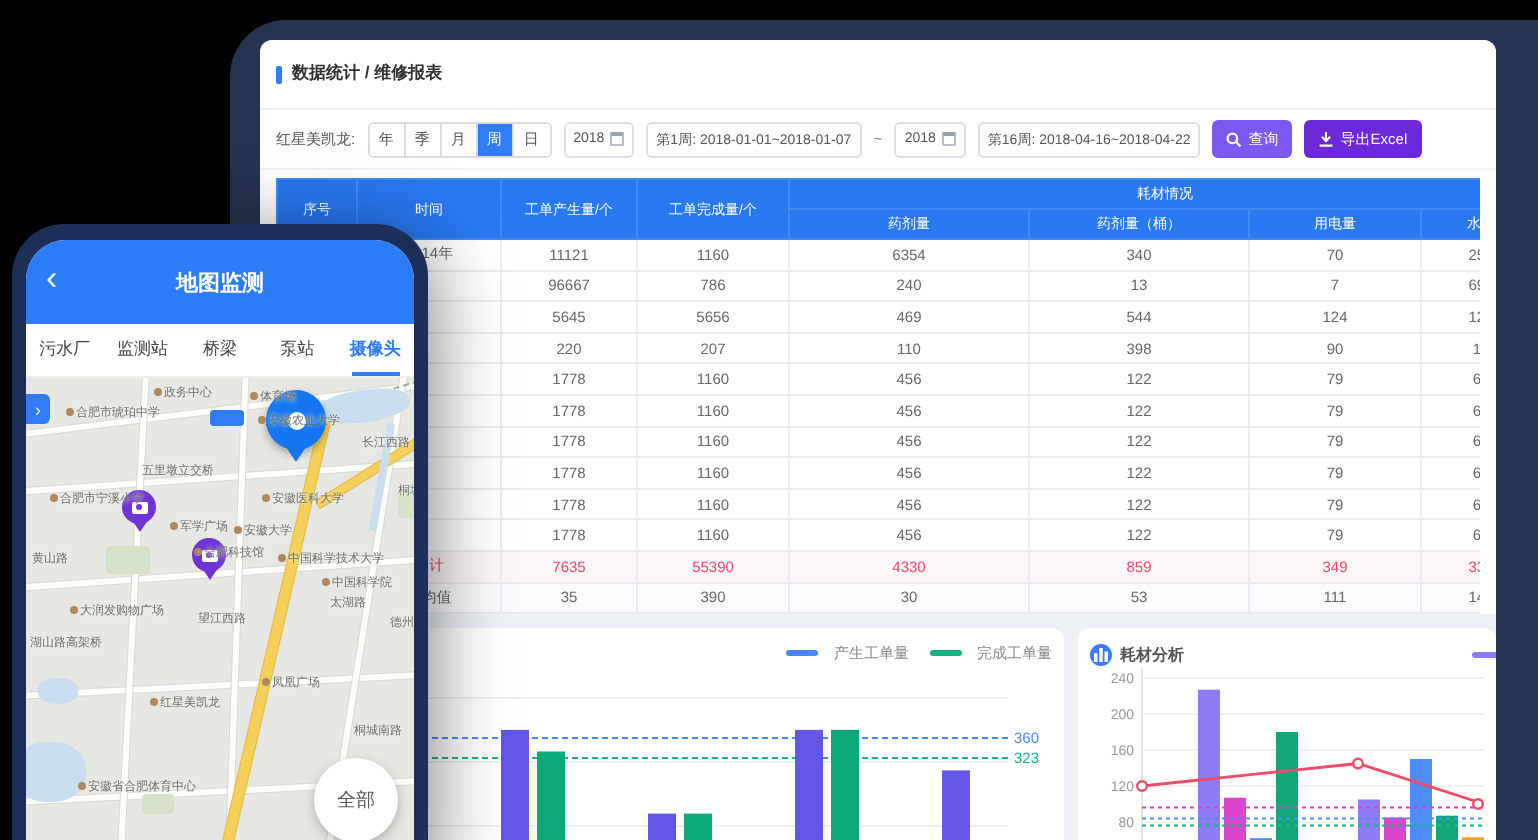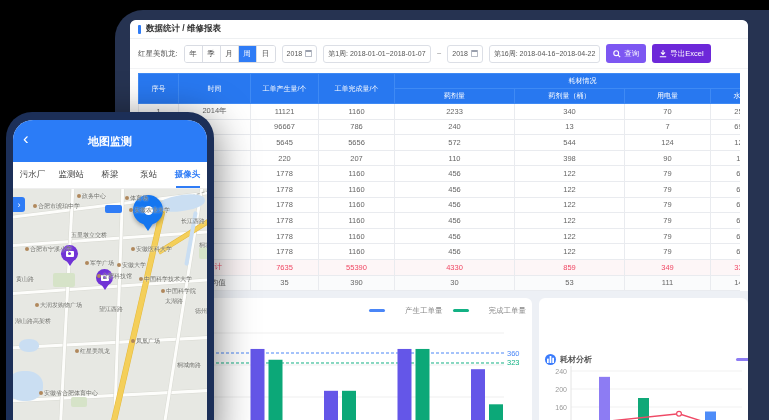--- a/index.html
+++ b/index.html
@@ -10,21 +10,21 @@
   
   .backdrop { position:absolute; left:115px; top:10px; right:-40px; bottom:-40px;
     background:#263351; border-radius:28px; }
 
   
   .dash { position:absolute; left:130px; top:20px; width:618px; height:520px;
     background:#edf0f5; border-radius:6px; overflow:hidden; }
   .card { background:#fff; }
   .main-card { border-radius:6px 6px 0 0; width:618px; }
 
-  .crumb-row { display:flex; align-items:center; height:19px; padding:0 8px;
+  .crumb-row { display:flex; align-items:center; height:35px; padding:0 8px;
     border-bottom:1px solid #eef0f2; }
   .crumb-bar { width:3px; height:9px; background:#2f7cf6; margin-right:5px; border-radius:1px; }
   .crumb-text { font-size:8.5px; font-weight:bold; color:#333; }
 
   .filter-row { display:flex; align-items:center; height:30px; padding:0 8px; gap:6px;
     border-bottom:1px solid #f2f3f5; }
   .f-label { font-size:7.5px; color:#555; white-space:nowrap; }
   .seg { display:flex; border:1px solid #d9dce3; border-radius:3px; overflow:hidden; height:18px; }
   .seg-item { width:18px; display:flex; align-items:center; justify-content:center;
     font-size:7.5px; color:#555; border-right:1px solid #d9dce3; cursor:pointer; background:#fff;}
@@ -52,23 +52,23 @@
   tbody tr.row-total td { background:#fdf6f7; color:#f04864; }
   tbody tr.row-avg td { background:#fafbfc; }
   td.c-last, th.c-last { text-align:center; }
 
   
   .charts-row { display:flex; gap:7px; margin-top:7px; height:220px; }
   .chart-card { border-radius:6px; padding:6px; position:relative; overflow:hidden; }
   .chart-left { width:402px; }
   .chart-right { flex:1; }
   .legend-row { display:flex; justify-content:flex-end; align-items:center; gap:10px; height:13px; }
-  .legend-item { display:flex; align-items:center; gap:20px; font-size:7.5px; color:#888; }
+  .legend-item { display:flex; align-items:center; gap:8px; font-size:7.5px; color:#888; }
   .legend-cap { width:16px; height:3px; border-radius:2px; display:inline-block; }
-  .c2-head { display:flex; align-items:center; gap:4px; height:14px;margin-top:48px; }
+  .c2-head { display:flex; align-items:center; gap:4px; height:14px; }
   .c2-ico { width:11px; height:11px; border-radius:50%; background:#3a7bfc; display:flex;
     align-items:center; justify-content:center; flex:none; }
   .c2-title { font-size:8px; color:#555; font-weight:bold; }
   .c2-legend { margin-left:auto; margin-right:-10px; }
 
   
   .phone { position:absolute; left:6px; top:112px; width:208px; height:330px;
     background:#1c2f58; border-radius:26px 26px 0 0; box-shadow:0 8px 40px rgba(0,0,0,.55); }
   .screen { position:absolute; left:7px; top:8px; right:7px; bottom:-10px;
     border-radius:20px 20px 0 0; overflow:hidden; background:#fff; }
@@ -194,41 +194,41 @@
               <th>用电量</th>
               <th class="c-last">水量</th>
             </tr>
         </thead>
         <tbody id="tbody">
             <tr>
               <td>1</td>
               <td>2014年</td>
               <td>11121</td>
               <td>1160</td>
-              <td>2233</td>
+              <td>6354</td>
               <td>340</td>
               <td>70</td>
               <td>250</td>
             </tr>
             <tr>
               <td></td>
               <td></td>
               <td>96667</td>
               <td>786</td>
               <td>240</td>
               <td>13</td>
               <td>7</td>
               <td>690</td>
             </tr>
             <tr>
               <td></td>
               <td></td>
               <td>5645</td>
               <td>5656</td>
-              <td>572</td>
+              <td>469</td>
               <td>544</td>
               <td>124</td>
               <td>129</td>
             </tr>
             <tr>
               <td></td>
               <td></td>
               <td>220</td>
               <td>207</td>
               <td>110</td>
@@ -440,20 +440,21 @@
       <div class="pin-big" style="left:120px; top:6px;">
           <span class="core"></span>
         </div>
       <div class="pin-cam" style="left:48px; top:56px;">
           <span class="cam"></span>
         </div>
       <div class="pin-cam" style="left:83px; top:80px;">
           <span class="cam"></span>
         </div>
       <div class="map-expand">›</div>
+      <div class="all-btn">全部</div>
     <div class="map-label" style="left: 64px; top: 3px;"><span class="dot"></span>政务中心</div>
         <div class="map-label" style="left: 20px; top: 13px;"><span class="dot"></span>合肥市琥珀中学</div>
         <div class="map-label" style="left: 112px; top: 5px;"><span class="dot"></span>体育场</div>
         <div class="map-label" style="left: 116px; top: 17px;"><span class="dot"></span>安徽农业大学</div>
         <div class="map-label" style="left: 168px; top: 28px;">长江西路</div>
         <div class="map-label" style="left: 186px; top: 52px;">桐城路</div>
         <div class="map-label" style="left: 58px; top: 42px;">五里墩立交桥</div>
         <div class="map-label" style="left: 118px; top: 56px;"><span class="dot"></span>安徽医科大学</div>
         <div class="map-label" style="left: 12px; top: 56px;"><span class="dot"></span>合肥市宁溪小学</div>
         <div class="map-label" style="left: 72px; top: 70px;"><span class="dot"></span>军学广场</div>

